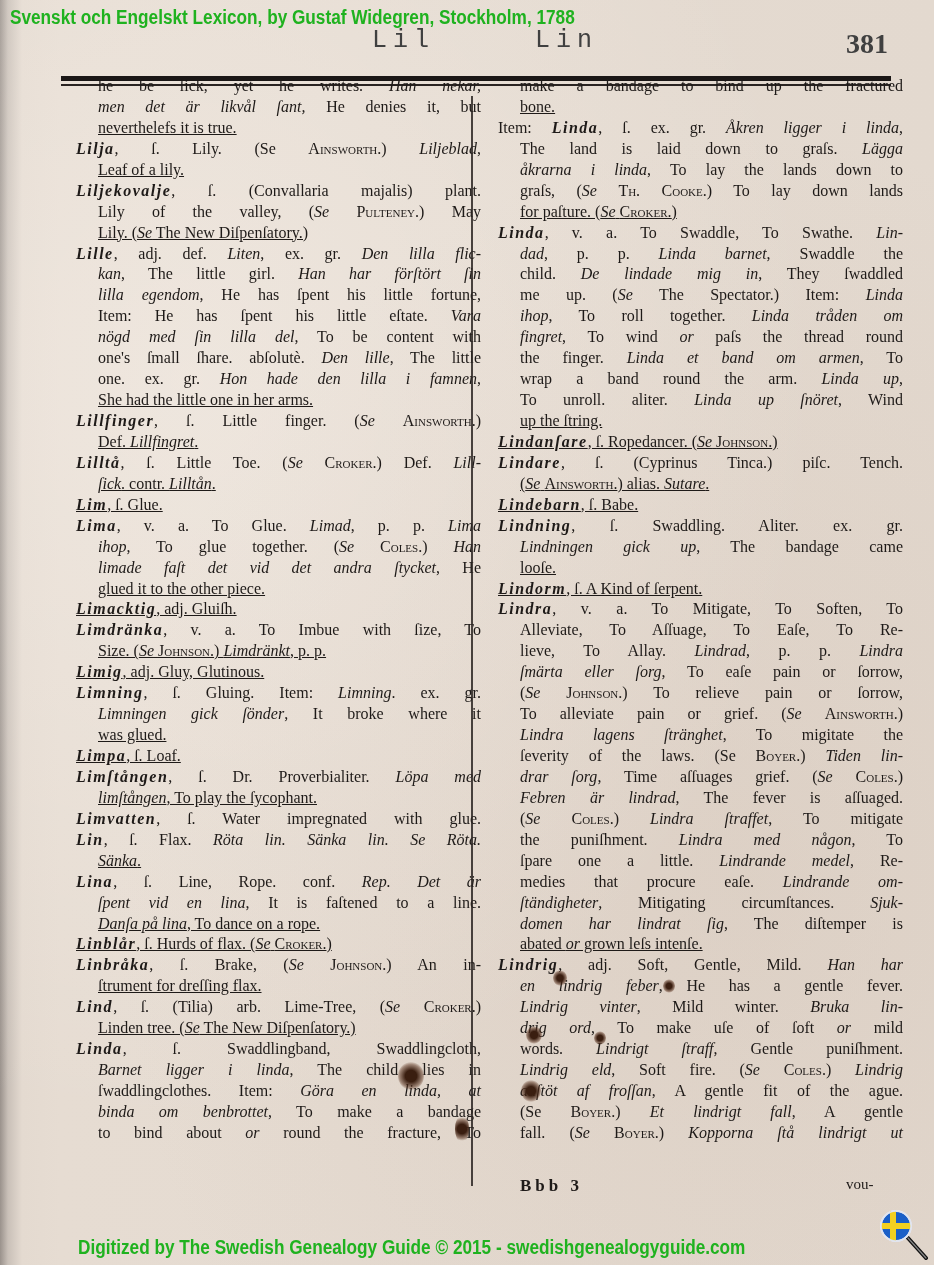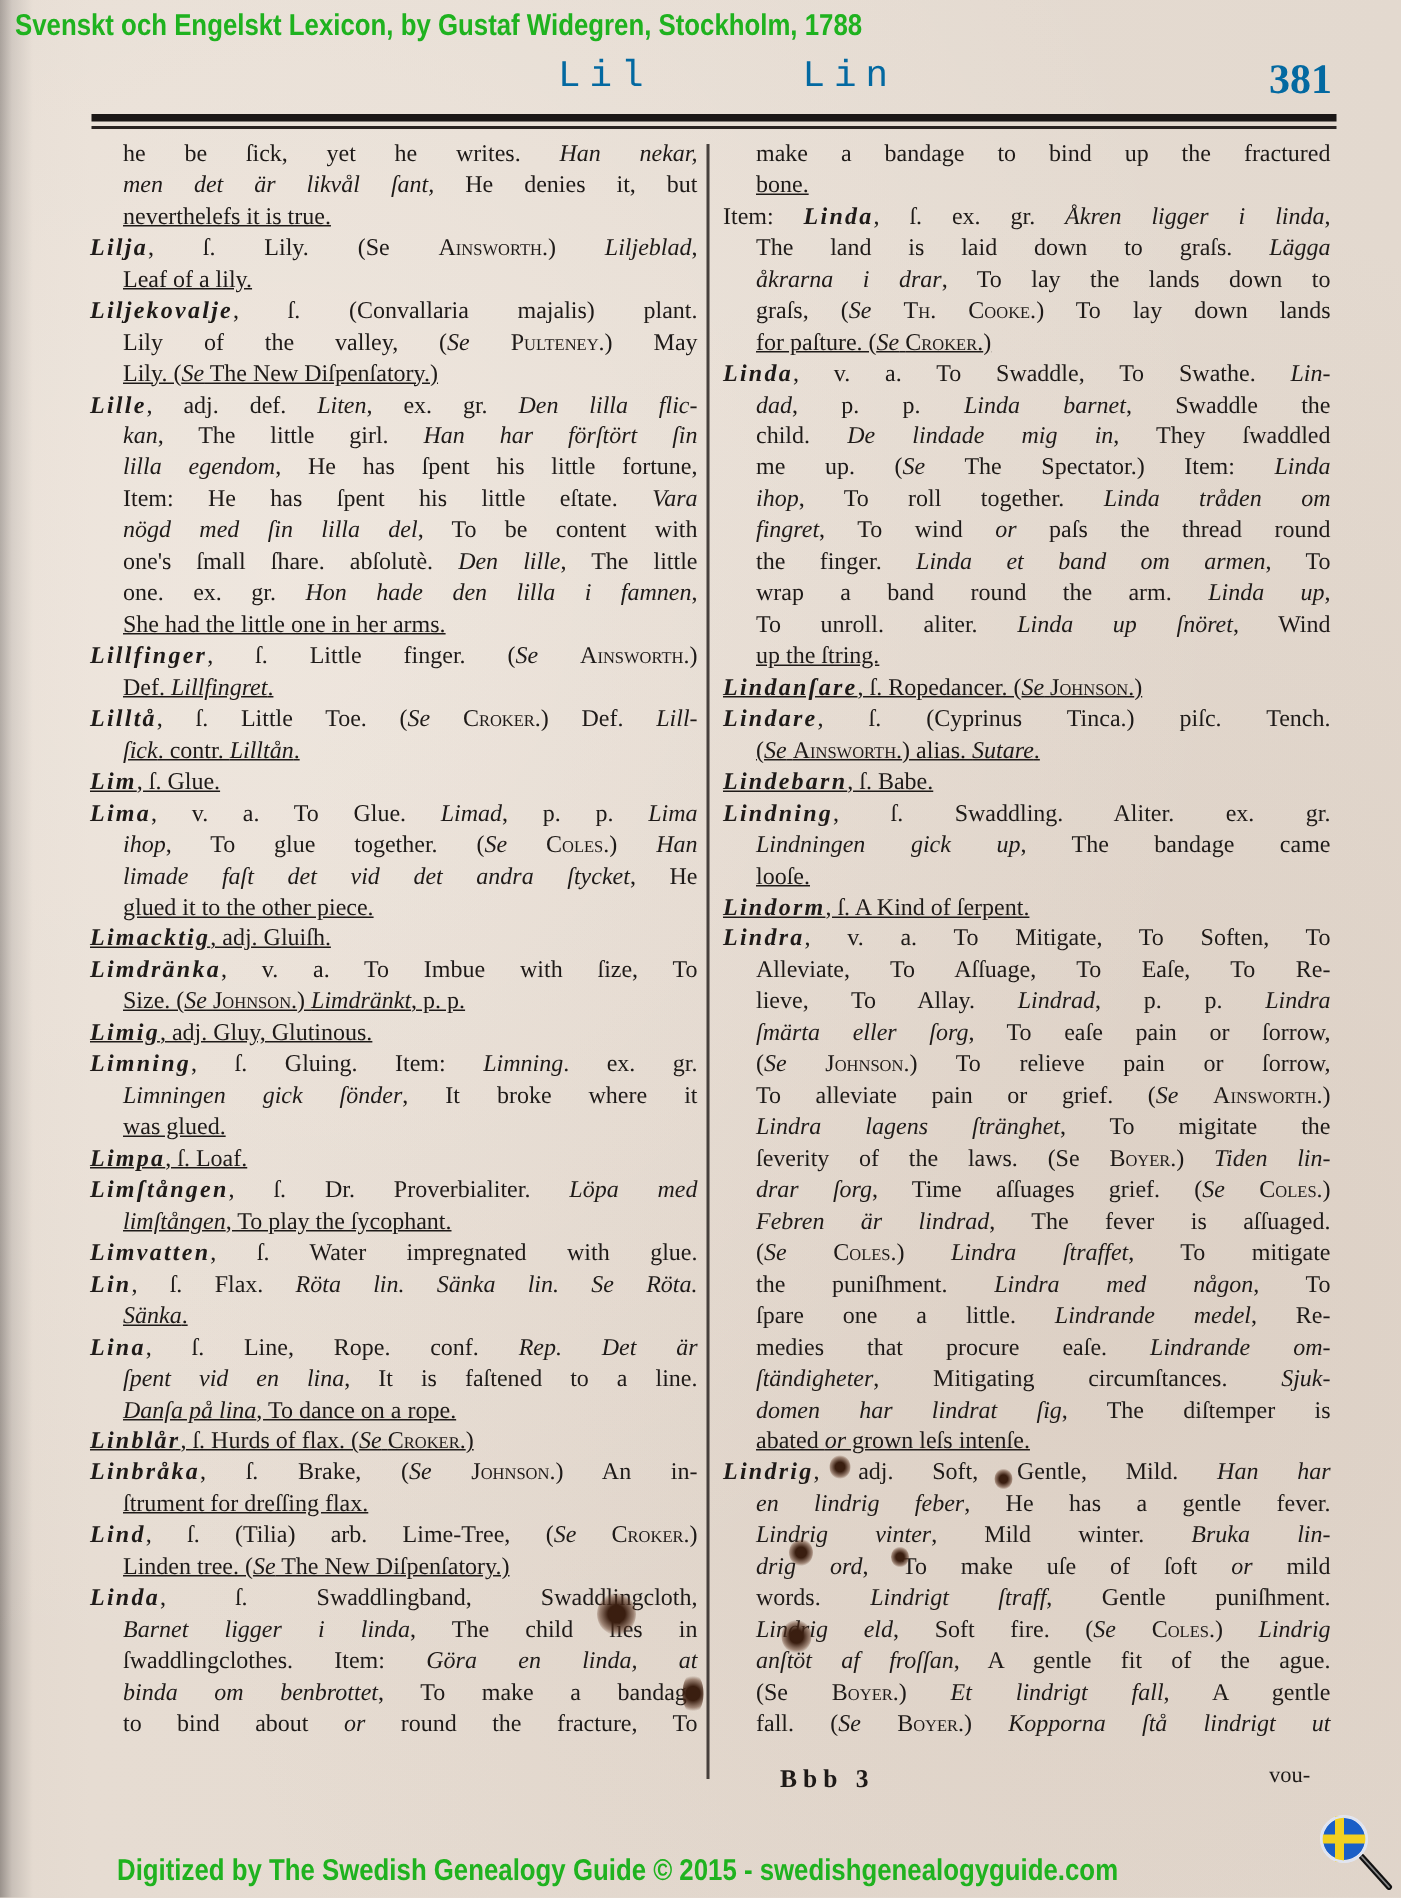--- a/index.html
+++ b/index.html
@@ -13,35 +13,35 @@
     font-family:"Liberation Serif", "DejaVu Serif", serif;
     color:#1e1a18;
   }
   .watermark-top {
     position:absolute; left:10px; top:6px;
     font-family:"Liberation Sans", sans-serif; font-size:20px; font-weight:bold;
     color:#1fb21f; letter-spacing:0; transform:scaleX(0.86); transform-origin:left top;
     white-space:nowrap;
   }
   .running-head {
-    position:absolute; top:36px; left:0; width:934px; height:30px;
-    font-family:"Liberation Mono", monospace; font-size:25px; color:#0369a1;
+    position:absolute; top:26px; left:0; width:934px; height:30px;
+    font-family:"Liberation Mono", monospace; font-size:25px; color:#404040;
   }
   .running-head .lil { position:absolute; left:372px; letter-spacing:6px; }
   .running-head .lin { position:absolute; left:535px; letter-spacing:6px; }
   .running-head .pageno { position:absolute; left:846px; top:2px; font-family:"Liberation Serif", serif; font-size:28px; font-weight:bold; }
   .rule {
     position:absolute; left:61px; width:830px; top:76px; height:5px; background:#1b1716;
     box-shadow:0 6px 0 -4px #1b1716;
   }
   .rule-thin { position:absolute; left:61px; width:830px; top:84px; height:1.5px; background:#2a2422; }
   .col-divider { position:absolute; left:471px; top:96px; width:2px; height:1090px; background:#2a2422; opacity:0.85; }
   .column {
-    position:absolute; top:93px; width:405px;
-    font-size:16px; line-height:20.95px;
+    position:absolute; top:76px; width:405px;
+    font-size:16px; line-height:20.95px;margin-left:16px;
   }
   .col-left { left:60px; }
   .col-right { left:482px; }
   .line { white-space:nowrap; height:20.95px; text-align:justify; text-align-last:justify; overflow:visible; }
   .line.last { text-align-last:left;text-decoration:underline; }
   .indent { padding-left:22px; }
   .hw { font-style:italic; font-weight:bold; letter-spacing:1.5px; }
   i { font-style:italic; }
   .sc { font-variant:small-caps; }
   .catchwords { position:absolute; top:1176px; left:0; width:934px; font-size:17px; font-weight:bold; }
@@ -121,21 +121,21 @@
     <div class="line indent">ſwaddlingclothes.  Item:  <i>Göra en linda, at</i></div>
     <div class="line indent"><i>binda om benbrottet</i>,  To  make  a bandage</div>
     <div class="line indent">to bind  about  <i>or</i>  round  the fracture,  To</div>
   </div>
 <div class="col-divider"></div>
 <div class="column col-right" id="col-right">
     <div class="line indent">make a bandage to bind  up  the  fractured</div>
     <div class="line indent last">bone.</div>
     <div class="line">Item: <span class="hw">Linda</span>, ſ. ex. gr. <i>Åkren ligger i linda</i>,</div>
     <div class="line indent">The  land  is  laid  down  to  graſs.   <i>Lägga</i></div>
-    <div class="line indent"><i>åkrarna i drar</i>, To lay the lands down to</div>
+    <div class="line indent"><i>åkrarna i linda</i>, To lay the lands down to</div>
     <div class="line indent">graſs, (<i>Se</i> <span class="sc">Th. Cooke.</span>) To lay down lands</div>
     <div class="line indent last">for paſture. (<i>Se</i> <span class="sc">Croker.</span>)</div>
     <div class="line"><span class="hw">Linda</span>, v. a. To  Swaddle,  To Swathe.  <i>Lin-</i></div>
     <div class="line indent"><i>dad</i>,  p.  p.   <i>Linda barnet</i>,  Swaddle  the</div>
     <div class="line indent">child.  <i>De lindade mig in</i>,  They  ſwaddled</div>
     <div class="line indent">me up.  (<i>Se</i> The Spectator.)  Item: <i>Linda</i></div>
     <div class="line indent"><i>ihop</i>, To roll together.   <i>Linda tråden om</i></div>
     <div class="line indent"><i>fingret</i>, To wind <i>or</i> paſs the thread round</div>
     <div class="line indent">the finger.  <i>Linda et band om armen</i>,  To</div>
     <div class="line indent">wrap a band round the  arm.   <i>Linda up</i>,</div>

